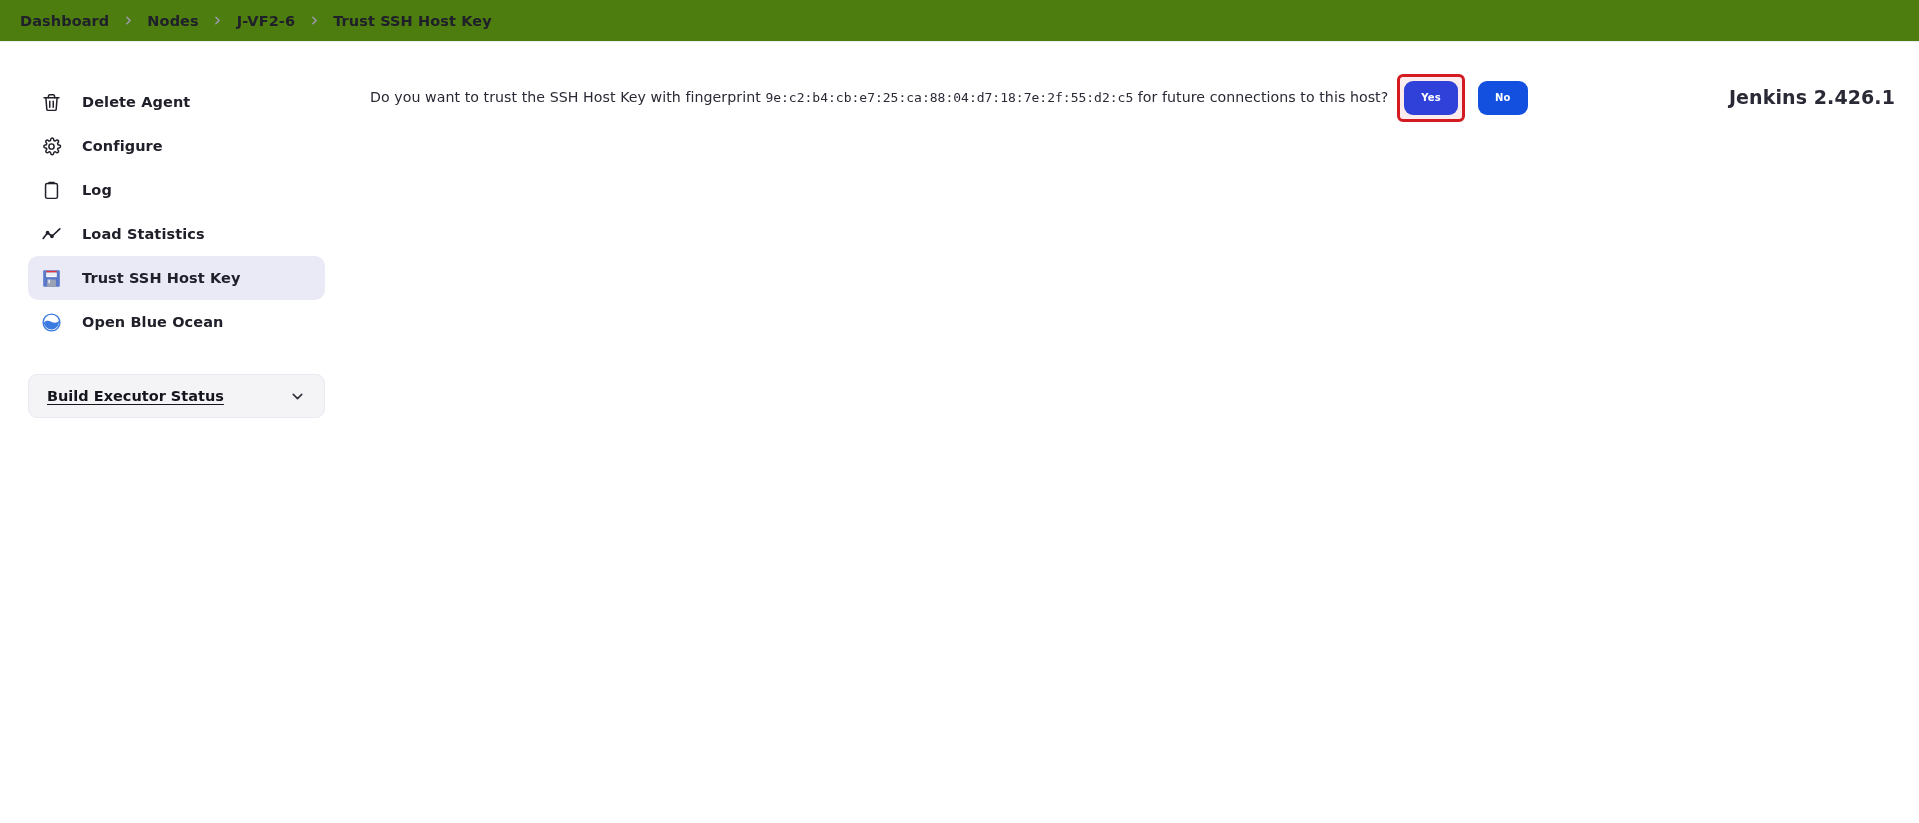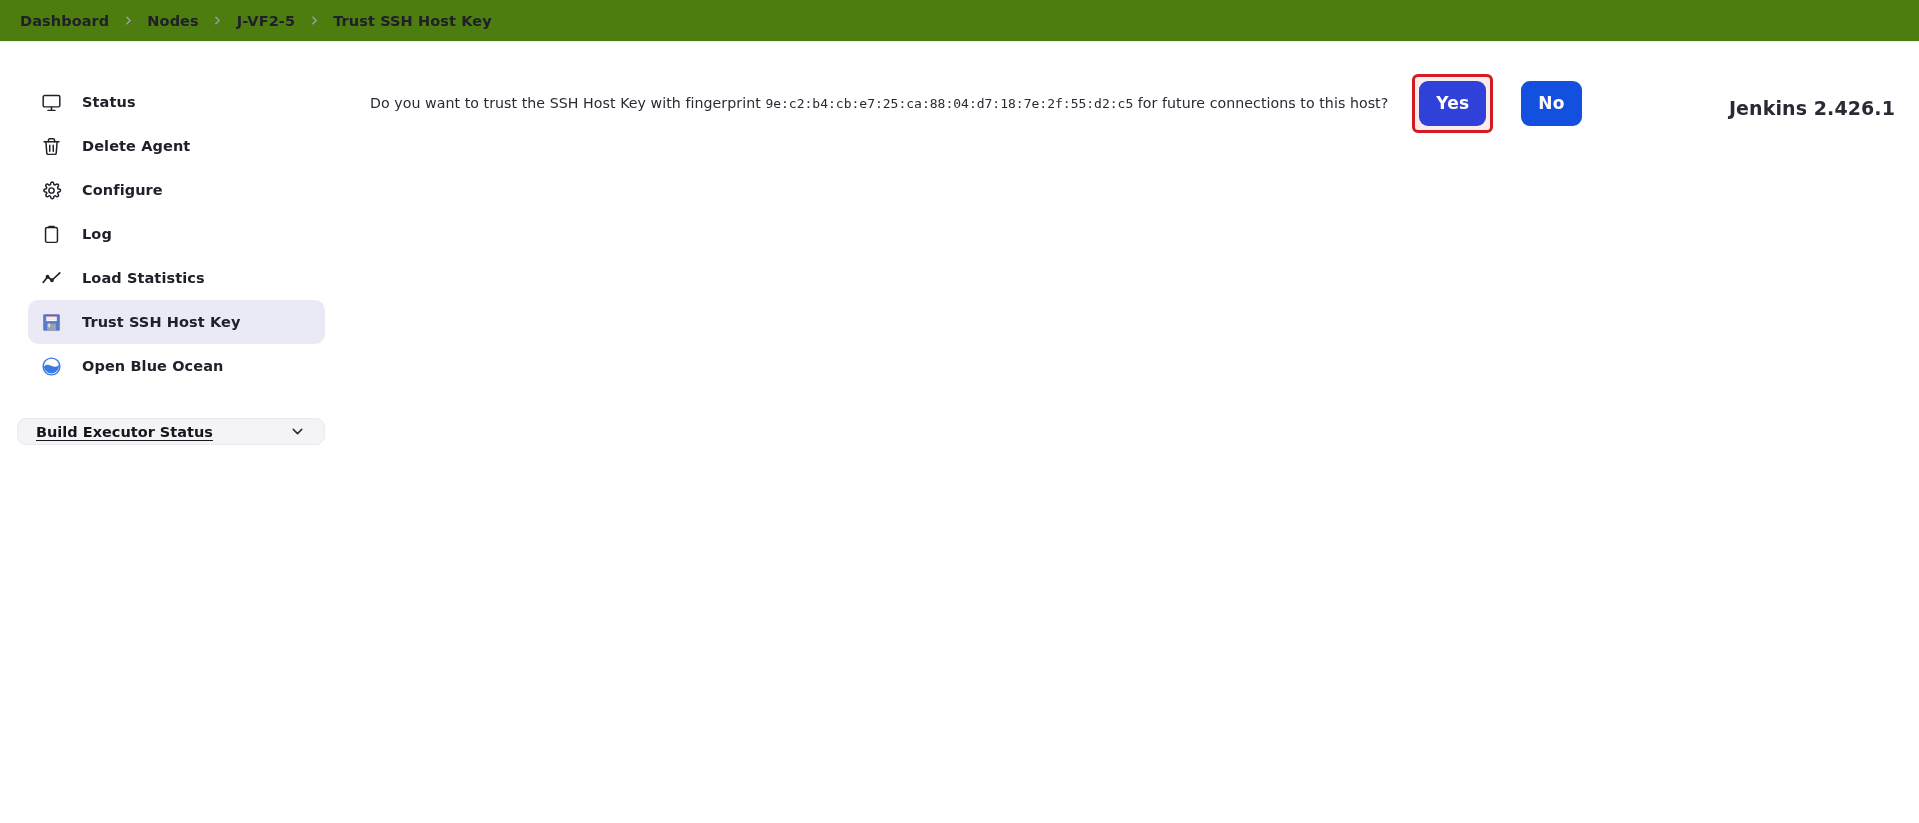--- a/index.html
+++ b/index.html
@@ -84,25 +84,25 @@
     white-space: nowrap;
   }
   .side-item.active { background: #eaeaf6; }
 
   
   .side-list li { margin-bottom: 0px; }
   .side-list li + li { margin-top: 0px; }
 
   
   .widget {
-    margin: 30px 20px 0 17px;
+    margin: 30px 20px 0 28px;
     background: #f4f4f7;
     border: 1px solid #e9e9ef;
     border-radius: 9px;
-    height: 27px;
+    height: 44px;
     display: flex;
     align-items: center;
     justify-content: space-between;
     padding: 0 18px 0 18px;
     cursor: pointer;
   }
   .widget-title {
     font-size: 14.5px;
     font-weight: 700;
     color: #15151d;
@@ -113,44 +113,44 @@
 
   
   .main {
     flex: 1 1 auto;
     padding: 32px 0 0 25px;
     position: relative;
   }
   .prompt-row {
     display: flex;
     align-items: center;
-    gap: 16px;
+    gap: 1px;
     min-height: 42px;
   }
   .prompt-text {
     font-size: 14.2px;
     color: #2a2a36;
     line-height: 1.5;
     letter-spacing: .05px;
     white-space: nowrap;
   }
   .prompt-text .fp {
     font-family: "DejaVu Sans Mono", "Liberation Mono", monospace;
     font-size: 13px;
     letter-spacing: 0px;
   }
 
   .btn {
     border: none;
     border-radius: 9px;
     font-family: inherit;
-    font-size: 17px;
+    font-size: 10px;
     font-weight: 700;
     color: #ffffff;
-    height: 45px;
+    height: 34px;
     padding: 0 17px;
     cursor: pointer;
     line-height: 1;
     letter-spacing: .2px;
   }
   .btn-yes {
     background: #2f41d8;
   }
   .btn-no {
     background: #1450e0;
@@ -192,46 +192,34 @@
     <svg width="13" height="13" viewBox="0 0 24 24" fill="none" stroke="currentColor" stroke-width="3" stroke-linecap="round" stroke-linejoin="round">
         <polyline points="9 18 15 12 9 6"></polyline>
       </svg>
   </span>
   <span class="crumb">Nodes</span>
   <span class="crumb-sep">
     <svg width="13" height="13" viewBox="0 0 24 24" fill="none" stroke="currentColor" stroke-width="3" stroke-linecap="round" stroke-linejoin="round">
         <polyline points="9 18 15 12 9 6"></polyline>
       </svg>
   </span>
-  <span class="crumb">J-VF2-5</span>
+  <span class="crumb">J-VF2-6</span>
   <span class="crumb-sep">
     <svg width="13" height="13" viewBox="0 0 24 24" fill="none" stroke="currentColor" stroke-width="3" stroke-linecap="round" stroke-linejoin="round">
         <polyline points="9 18 15 12 9 6"></polyline>
       </svg>
   </span>
   <span class="crumb current">Trust SSH Host Key</span>
 </div>
 
 <div class="page">
 
   <nav class="sidebar">
     <ul class="side-list">
 
-      <li>
-        <div class="side-item">
-          <span class="ico">
-            <svg width="21" height="21" viewBox="0 0 24 24" fill="none" stroke="#20202a" stroke-width="1.7" stroke-linecap="round" stroke-linejoin="round">
-              <rect x="2.5" y="4" width="19" height="13" rx="1.6"></rect>
-                <line x1="8" y1="21" x2="16" y2="21"></line>
-                <line x1="12" y1="17" x2="12" y2="21"></line>
-            </svg>
-          </span>
-          <span class="side-label">Status</span>
-        </div>
-      </li>
 
       <li>
         <div class="side-item">
           <span class="ico">
             <svg width="21" height="21" viewBox="0 0 24 24" fill="none" stroke="#20202a" stroke-width="1.7" stroke-linecap="round" stroke-linejoin="round">
               <polyline points="3.5 6.5 20.5 6.5"></polyline>
                 <path d="M8.5 6.5V4.6a1.4 1.4 0 0 1 1.4-1.4h4.2a1.4 1.4 0 0 1 1.4 1.4v1.9"></path>
               <path d="M5.6 6.5l1 13.1a1.5 1.5 0 0 0 1.5 1.4h7.8a1.5 1.5 0 0 0 1.5-1.4l1-13.1"></path>
               <line x1="10" y1="10.5" x2="10" y2="17.5"></line>
                 <line x1="14" y1="10.5" x2="14" y2="17.5"></line>

